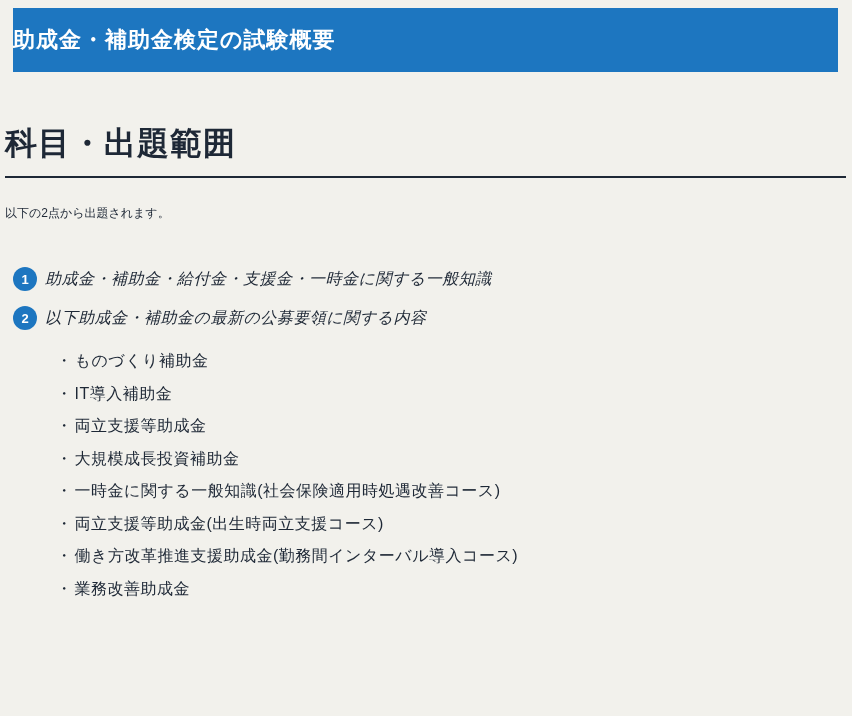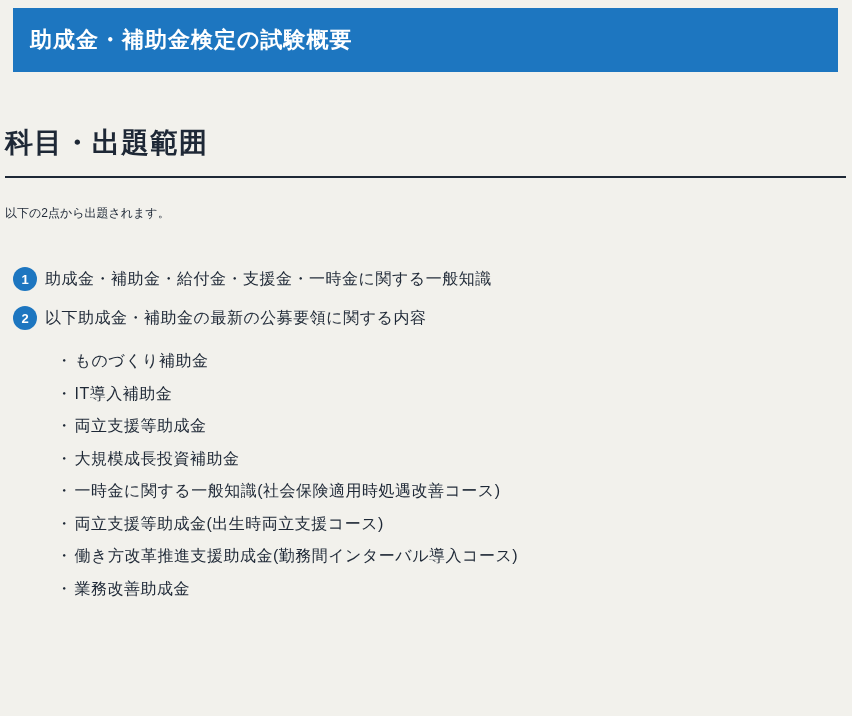--- a/index.html
+++ b/index.html
@@ -14,32 +14,31 @@
     font-family: "Liberation Sans", "DejaVu Sans", sans-serif;
     overflow: hidden;
     position: relative;
   }
   .title-bar {
     margin: 8px 14px 0 13px;
     height: 64px;
     background: #1d76c0;
     display: flex;
     align-items: center;
-    padding-left: 17px;
     box-sizing: border-box;
   }
   .title-bar .page-title {
     color: #ffffff;
     font-size: 22px;
     font-weight: bold;
     margin: 0;
     letter-spacing: 1px;
   }
   .section-heading {
-    font-size: 28px;
+    font-size: 32px;
     font-weight: bold;
     line-height: 28px;
     margin: 57px 0 8px 5px;
     letter-spacing: 1px;
   }
   .rule {
     border: none;
     border-top: 2px solid #1e2836;
     margin: 19px 6px 0 5px;
   }
@@ -67,20 +66,21 @@
     font-size: 13px;
     font-weight: bold;
     display: flex;
     align-items: center;
     justify-content: center;
     margin-right: 8px;
   }
   .numbered-item .item-text {
     font-size: 16px;
     letter-spacing: 0.5px;
+    font-style: italic;
   }
   .bullet-list {
     margin: 7px 0 0 0;
     padding: 0;
     list-style: none;
   }
   .bullet-item {
     font-size: 16px;
     line-height: 32.5px;
     margin-left: 56px;

